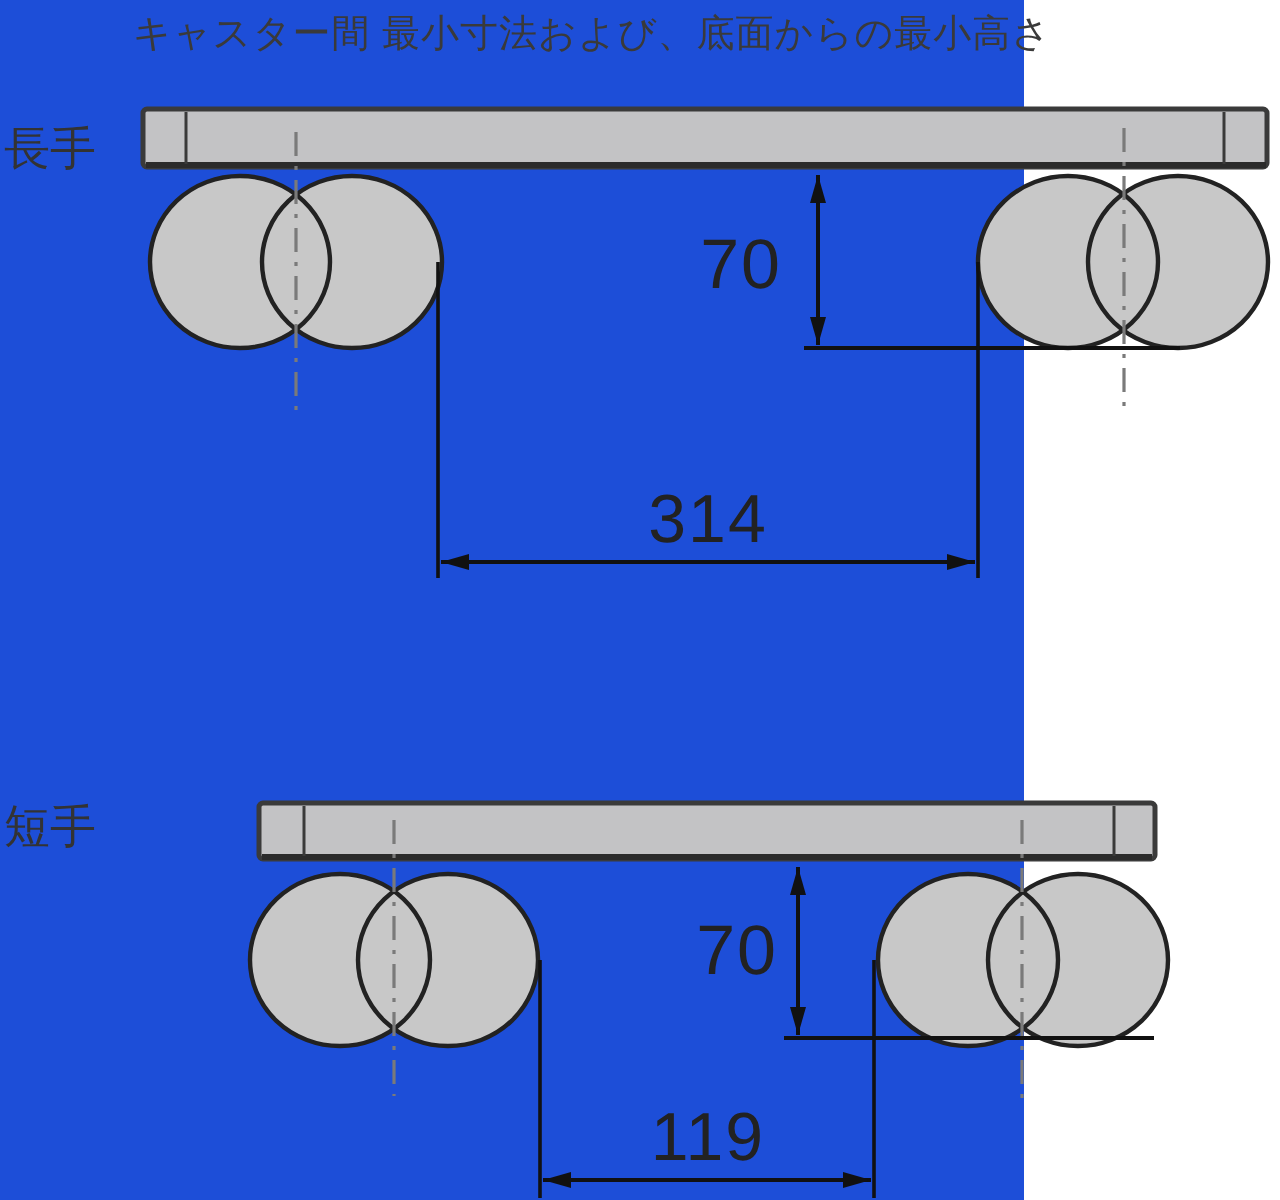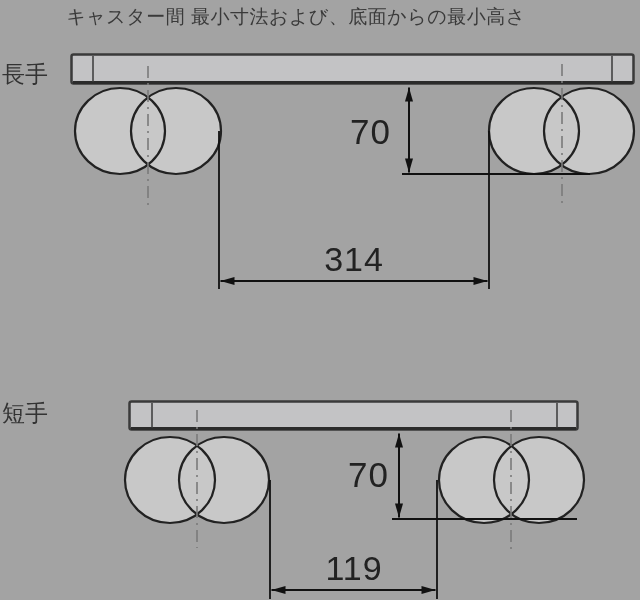--- a/index.html
+++ b/index.html
@@ -6,23 +6,23 @@
     margin: 0;
     padding: 0;
     background: #ffffff;
     width: 640px;
     height: 600px;
     overflow: hidden;
     font-family: "Liberation Sans", sans-serif;
   }
   #canvas {
     position: relative;
-    width: 640px;
+    width: 512px;
     height: 600px;
-    background: #a3a3a3;
+    background: #1d4ed8;
   }
   svg { display: block; }
   text {
     font-family: "Liberation Sans", sans-serif;
     fill: #3a3a3a;
   }
   .dim-text {
     fill: #222222;
     letter-spacing: 1px;
   }

